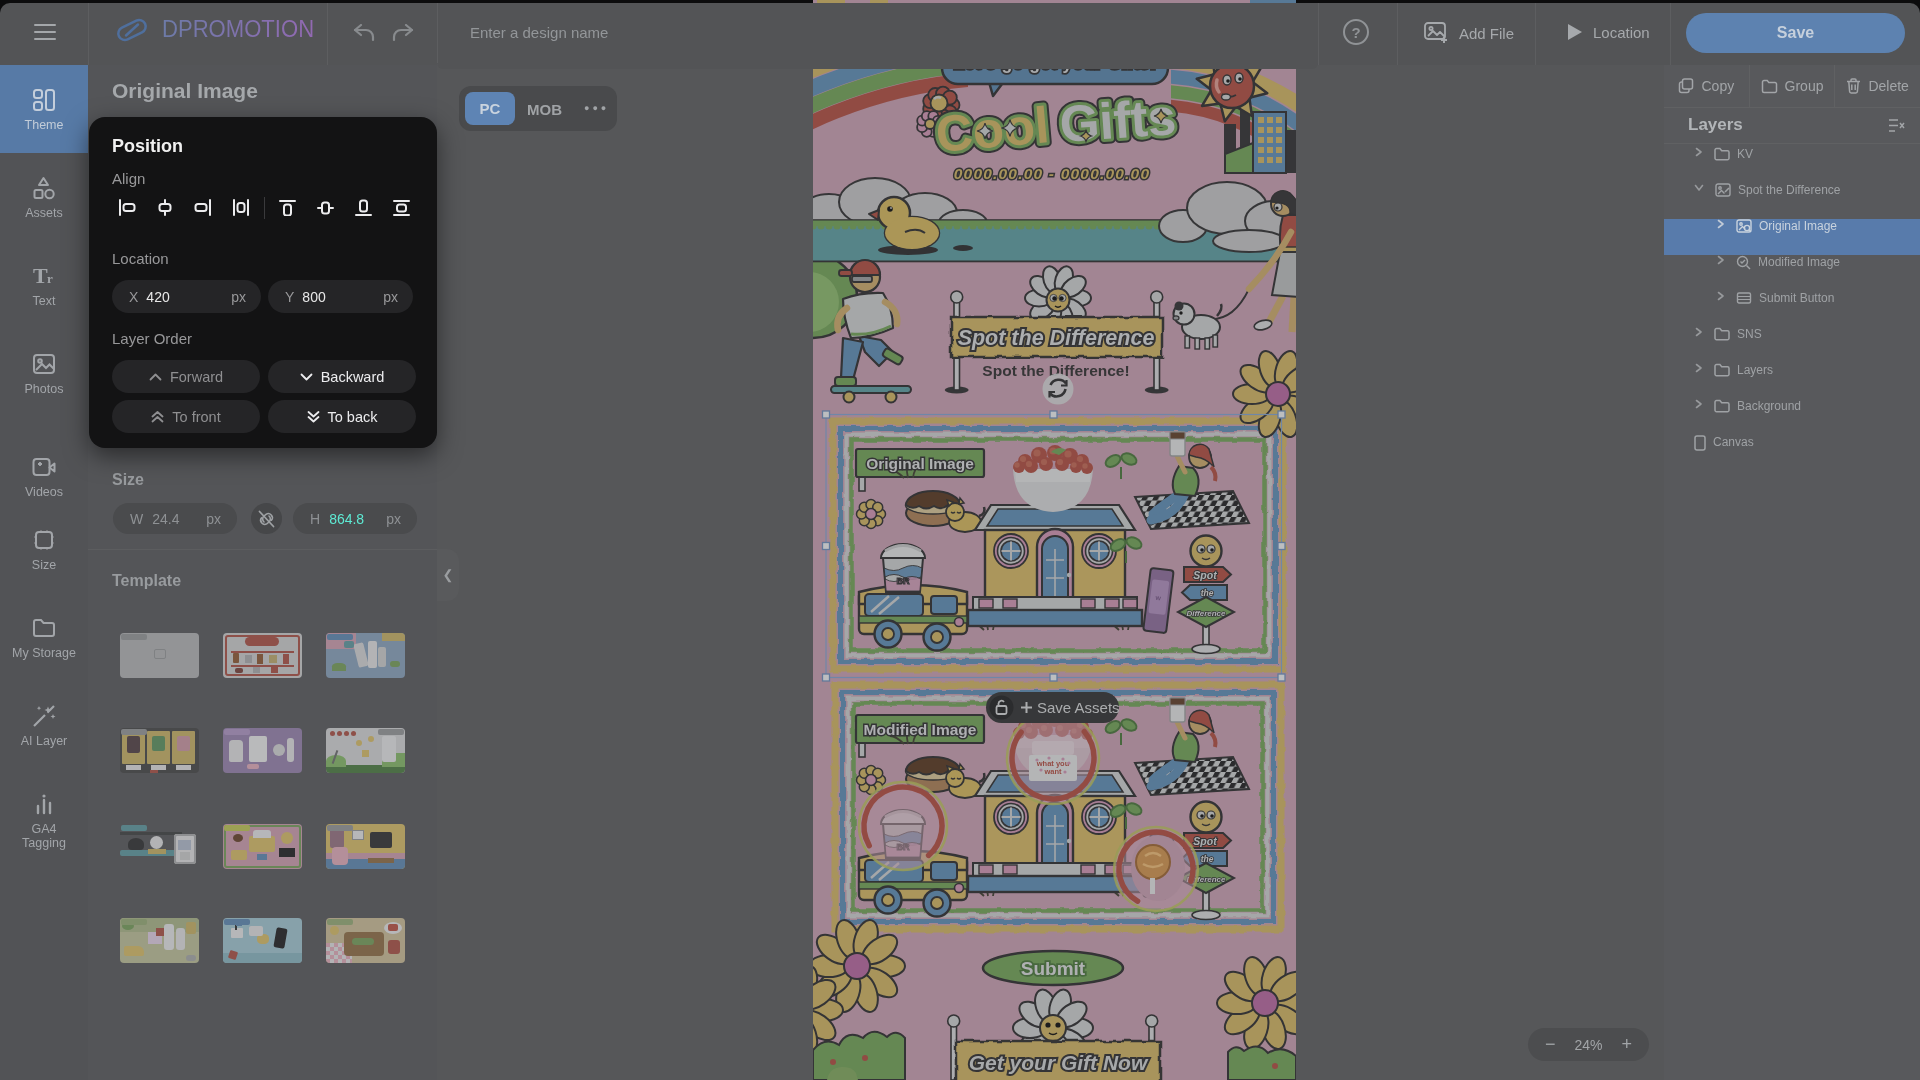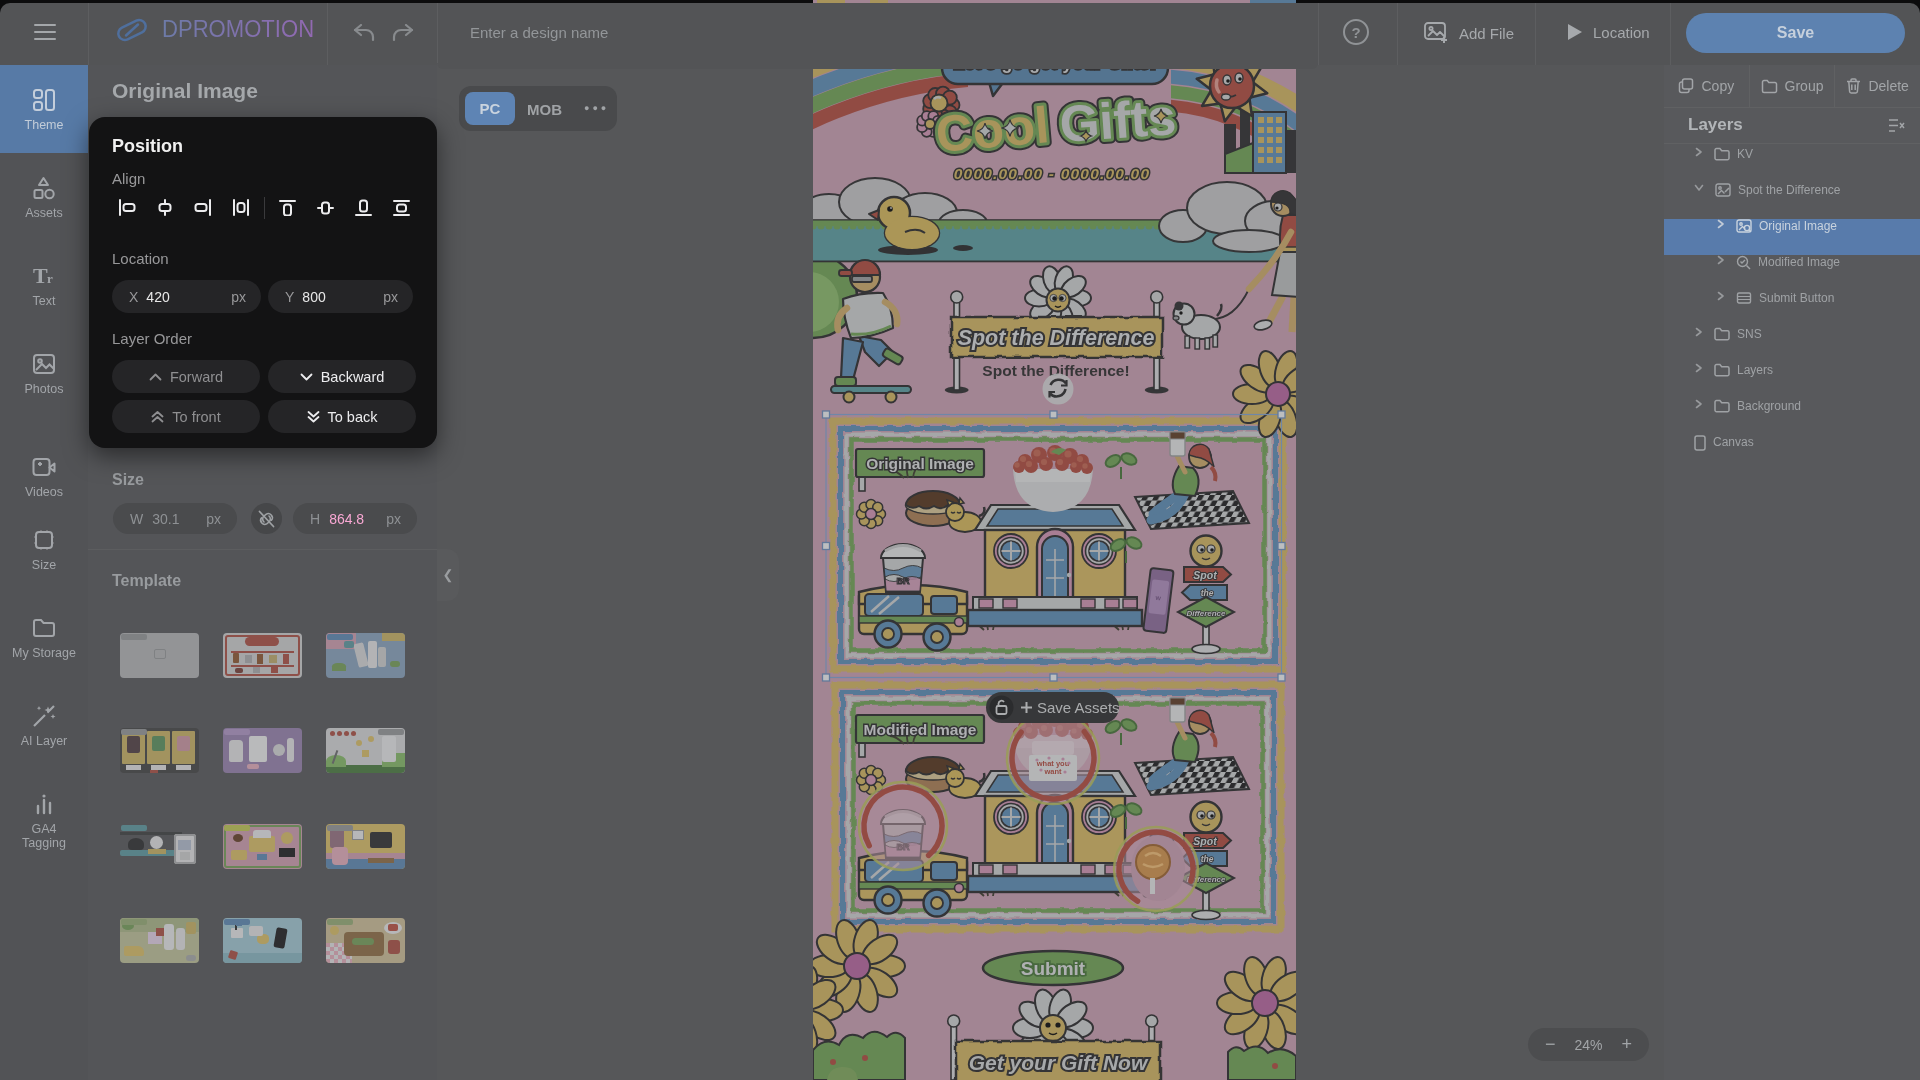--- a/index.html
+++ b/index.html
@@ -768,34 +768,34 @@
       </g>
     </svg>
     <div class="lab">GA4<br>Tagging</div>
   </div>
 <div id="lpanel" class="abs"></div>
 <div id="lptitle" class="abs">Original Image</div>
 
 <div class="abs plabel" style="left:112px;top:471px">Size</div>
 <div class="pill" style="left:113px;top:503px;width:124px">
     <span style="margin-left:17px">W</span>
-    <b style="color:#8e9194;margin-left:9px;font-weight:normal">30.1</b>
+    <b style="color:#8e9194;margin-left:9px;font-weight:normal">24.4</b>
     <span style="position:absolute;right:16px">px</span>
   </div>
 <div class="abs" style="left:251px;top:503px;width:31px;height:31px;border-radius:50%;background:#464749"></div>
 <svg class="abs" style="left:257px;top:510px" width="19" height="18" viewBox="0 0 19 18">
     <g stroke="#9ea1a4" stroke-width="1.6" fill="none" stroke-linecap="round">
       <path d="M7 12 a4 4 0 0 1 0-6 l2-1.6 a4 4 0 0 1 5.4 5.8"></path>
       <path d="M12 6 a4 4 0 0 1 0 6 l-2 1.6 a4 4 0 0 1 -5.4 -5.8"></path>
       <path d="M2.5 1.5 L16.5 16.5" stroke-width="1.8"></path>
     </g>
   </svg>
 <div class="pill" style="left:293px;top:503px;width:124px">
     <span style="margin-left:17px">H</span>
-    <b style="color:#f9a8d4;margin-left:9px;font-weight:normal">864.8</b>
+    <b style="color:#5eead4;margin-left:9px;font-weight:normal">864.8</b>
     <span style="position:absolute;right:16px">px</span>
   </div>
 <div id="sizediv" class="abs"></div>
 <div class="abs plabel" style="left:112px;top:572px">Template</div>
 <div id="collapse" class="abs">❮</div>
 <div class="thumb" style="left:120px;top:633px;background:#9fa1a4">
     <div style="position:absolute;left:34px;top:16px;width:12px;height:10px;border:1px solid #8a8c8f;border-radius:2px"></div>
     <div style="position:absolute;left:1px;top:1px;width:26px;height:6px;background:#8a8c8f;border-radius:2px"></div>
   </div>
 <div class="thumb" style="left:223px;top:633px;background:#b3b4b6">

